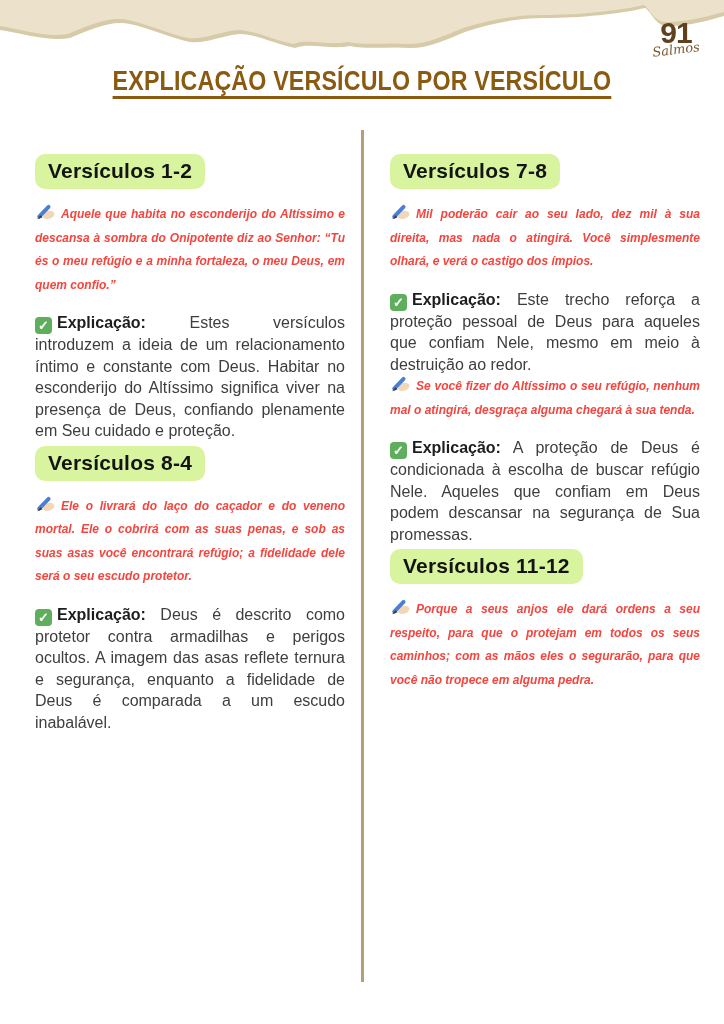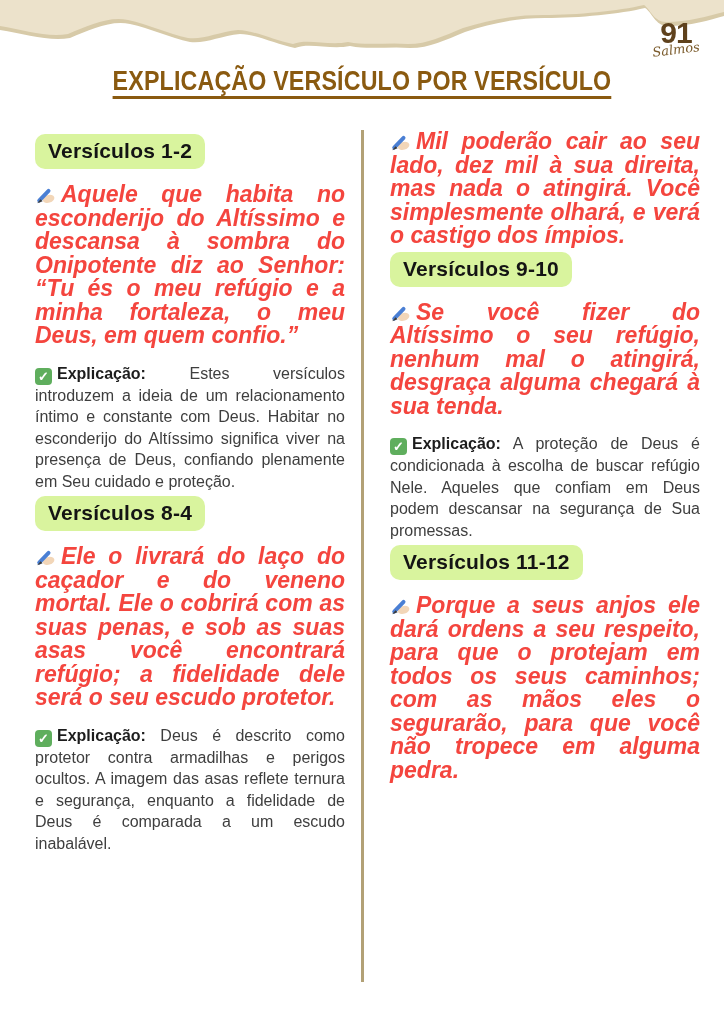--- a/index.html
+++ b/index.html
@@ -31,21 +31,21 @@
     letter-spacing:0.2px;
     text-decoration:underline;
     text-decoration-thickness:2.5px;
     text-underline-offset:6px;
     transform:scaleX(0.86); transform-origin:center;
     white-space:nowrap;
   }
 
   
   .content { position:absolute; top:130px; left:35px; width:665px; display:flex; }
-  .col { width:310px; }
+  .col { width:310px;margin-top:20px; }
   .col-right { margin-left:45px; }
   .divider {
     position:absolute; left:361px; top:130px;
     width:2.5px; height:852px; background:#b2a176;
   }
 
   
   .badge-row { margin:4px 0 14px 0; }
   .badge {
     display:inline-block;
@@ -53,21 +53,21 @@
     font-size:21px; font-weight:bold;
     padding:5px 13px 6px 13px;
     border-radius:10px;
     letter-spacing:0.2px;
   }
   .verse {
     margin:0 0 15px 0;
     text-align:justify;
     color:#f4453e;
     font-weight:bold; font-style:italic;
-    font-size:23px; line-height:23.5px;
+    font-size:12px; line-height:23.5px;
   }
   .pen {
     display:inline-block; width:22px; height:17px;
     vertical-align:-2px; margin-right:4px; font-style:normal;
   }
   .expl {
     margin:0 0 34px 0;
     text-align:justify;
     color:#3e3e3e;
     font-size:16px; line-height:21.5px;
@@ -129,29 +129,30 @@
 
     <section>
     </section>
 
   </div>
 
   <div class="col col-right">
 
 
     <section>
+      <div class="badge-row"><span class="badge">Versículos 7-8</span></div>
       <p class="verse"><span class="pen"><svg width="22" height="17" viewBox="0 0 24 20">
               <ellipse cx="15" cy="14" rx="7" ry="4.6" fill="#f2d6b8" transform="rotate(-18 15 14)"></ellipse>
               <path d="M4 16 L15 4.5" stroke="#4a7fd4" stroke-width="4.6" stroke-linecap="round"></path>
               <path d="M1.5 19 L5.6 14.4 L8 16.8 Z" fill="#3b3b3b"></path>
             </svg></span><span>Mil poderão cair ao seu lado, dez mil à sua direita, mas nada o atingirá. Você simplesmente olhará, e verá o castigo dos ímpios.</span></p>
+      <p class="expl"><span class="check">✓</span><b class="expl-label">Explicação:</b> <span>Este trecho reforça a proteção pessoal de Deus para aqueles que confiam Nele, mesmo em meio à destruição ao redor.</span></p>
     </section>
 
     <section>
-      <div class="badge-row"><span class="badge">Versículos 9-10</span></div>
       <p class="verse"><span class="pen"><svg width="22" height="17" viewBox="0 0 24 20">
               <ellipse cx="15" cy="14" rx="7" ry="4.6" fill="#f2d6b8" transform="rotate(-18 15 14)"></ellipse>
               <path d="M4 16 L15 4.5" stroke="#4a7fd4" stroke-width="4.6" stroke-linecap="round"></path>
               <path d="M1.5 19 L5.6 14.4 L8 16.8 Z" fill="#3b3b3b"></path>
             </svg></span><span>Se você fizer do Altíssimo o seu refúgio, nenhum mal o atingirá, desgraça alguma chegará à sua tenda.</span></p>
       <p class="expl"><span class="check">✓</span><b class="expl-label">Explicação:</b> <span>A proteção de Deus é condicionada à escolha de buscar refúgio Nele. Aqueles que confiam em Deus podem descansar na segurança de Sua promessas.</span></p>
     </section>
 
     <section>
       <div class="badge-row"><span class="badge">Versículos 11-12</span></div>

